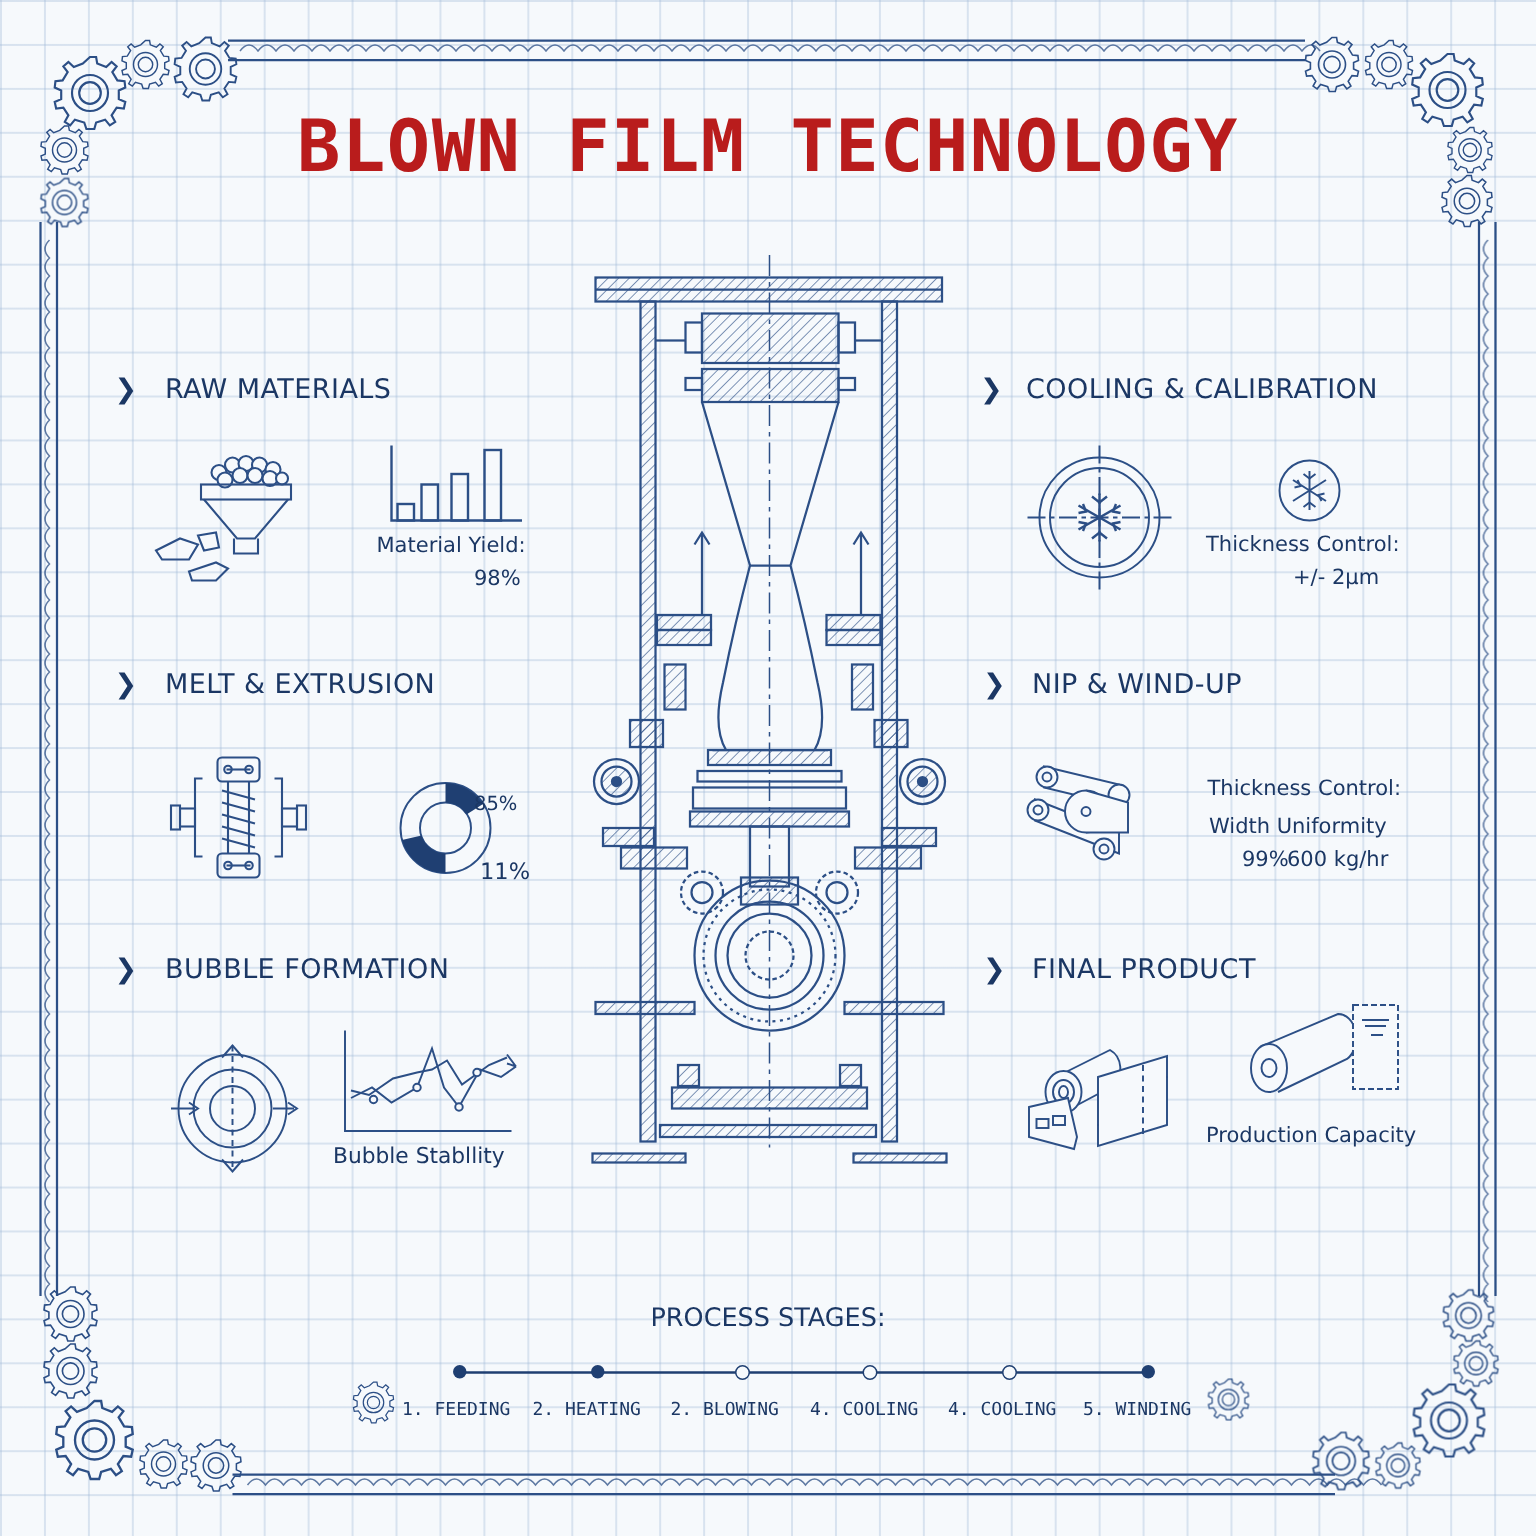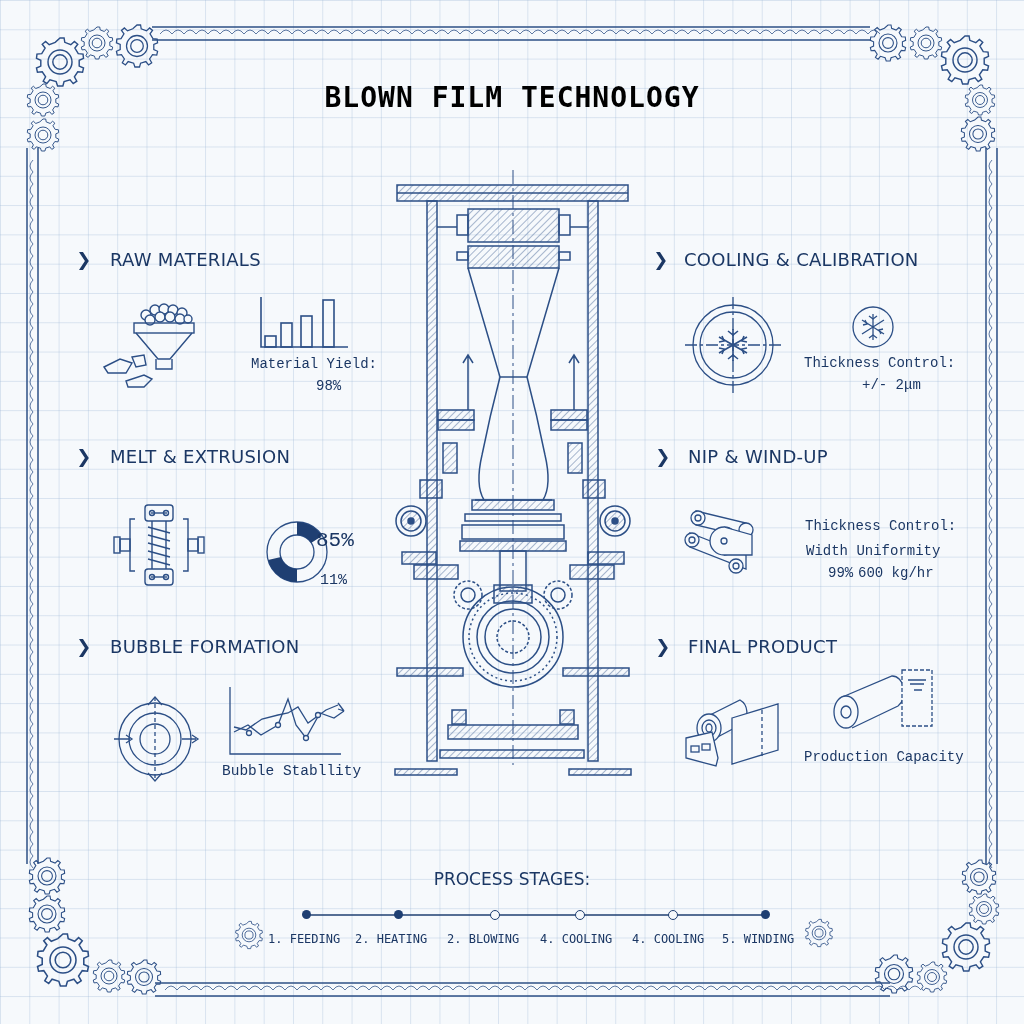--- a/index.html
+++ b/index.html
@@ -6,24 +6,24 @@
   body{width:1024px;height:1024px;position:relative;overflow:hidden;
     background-color:#f6f9fc;
     background-image:
       linear-gradient(to right, rgba(160,185,215,0.35) 1px, transparent 1px),
       linear-gradient(to bottom, rgba(160,185,215,0.35) 1px, transparent 1px);
     background-size:29.3px 29.3px;
     font-family:"DejaVu Sans", sans-serif;color:#1c3a6b;}
   .abs{position:absolute;}
   svg{position:absolute;overflow:visible;}
   .title{left:0;width:1024px;top:70px;text-align:center;font-family:"DejaVu Sans Mono", monospace;
-    font-size:28px;font-weight:bold;color:#000000;letter-spacing:1px;margin-top:11px;}
+    font-size:48px;font-weight:bold;color:#b91c1c;letter-spacing:1px;}
   .sec-head{font-size:18px;color:#1b3764;letter-spacing:0.3px;white-space:nowrap;text-align:center;}
   .sec-head .chev{display:inline-block;width:24px;margin-right:14px;font-weight:bold;}
-  .lbl{font-size:14px;color:#1b3764;white-space:nowrap;font-family:Liberation Mono, monospace;}
+  .lbl{font-size:14px;color:#1b3764;white-space:nowrap;}
   .stage-title{left:0;width:1024px;top:869px;text-align:center;font-size:17px;color:#1b3764;}
   .stage-label{top:932px;font-family:"DejaVu Sans Mono", monospace;font-size:12px;color:#1b3764;white-space:nowrap;text-align:right;}
 </style>
 </head>
 <body>
 
 <svg width="1024" height="1024" style="left:0;top:0">
   <defs>
     <g id="gear">
       <path d="M0,-1 L0.17,-1 L0.2,-0.82 L0.45,-0.72 L0.6,-0.86 L0.74,-0.74 L0.62,-0.58 L0.76,-0.35 L0.96,-0.33 L0.98,-0.15 L0.8,-0.07 L0.8,0.17 L0.98,0.25 L0.94,0.43 L0.74,0.41 L0.6,0.62 L0.7,0.8 L0.55,0.9 L0.42,0.74 L0.17,0.82 L0.12,1 L-0.1,1 L-0.16,0.82 L-0.42,0.74 L-0.55,0.9 L-0.7,0.8 L-0.6,0.62 L-0.74,0.41 L-0.94,0.43 L-0.98,0.25 L-0.8,0.17 L-0.8,-0.07 L-0.98,-0.15 L-0.96,-0.33 L-0.76,-0.35 L-0.62,-0.58 L-0.74,-0.74 L-0.6,-0.86 L-0.45,-0.72 L-0.2,-0.82 Z" fill="none" stroke="#2c4f86" stroke-width="0.06"></path>
@@ -141,21 +141,21 @@
     <rect x="86" y="32" width="6" height="16"></rect>
       <rect x="76" y="34" width="10" height="12"></rect>
   </g>
 </svg>
 <svg width="80" height="80" style="left:259px;top:512px" viewBox="0 0 80 80">
   <circle cx="38" cy="40" r="30" fill="none" stroke="#2c4f86" stroke-width="1.3"></circle>
   <circle cx="38" cy="40" r="17" fill="none" stroke="#2c4f86" stroke-width="1.3"></circle>
   <path d="M38,10 A30,30 0 0 1 63,24 L52,31 A17,17 0 0 0 38,23 Z" fill="#1f3f72"></path>
   <path d="M9,48 A30,30 0 0 0 38,70 L38,57 A17,17 0 0 1 22,45 Z" fill="#1f3f72"></path>
 </svg>
-<div class="abs lbl" style="left:316px;top:529px;font-size:21px">85%</div>
+<div class="abs lbl" style="left:316px;top:529px;font-size:13px">85%</div>
 <div class="abs lbl" style="left:320px;top:572px;font-size:15px">11%</div>
 
 <div class="abs sec-head" style="left:72px;top:636px">
   <span class="chev">❯</span><span>BUBBLE FORMATION</span>
 </div>
 <svg width="90" height="90" style="left:112px;top:695px" viewBox="0 0 90 90">
   <g stroke="#2c4f86" stroke-width="1.3" fill="none">
     <circle cx="43" cy="44" r="36"></circle>
     <circle cx="43" cy="44" r="26"></circle>
     <circle cx="43" cy="44" r="15"></circle>

